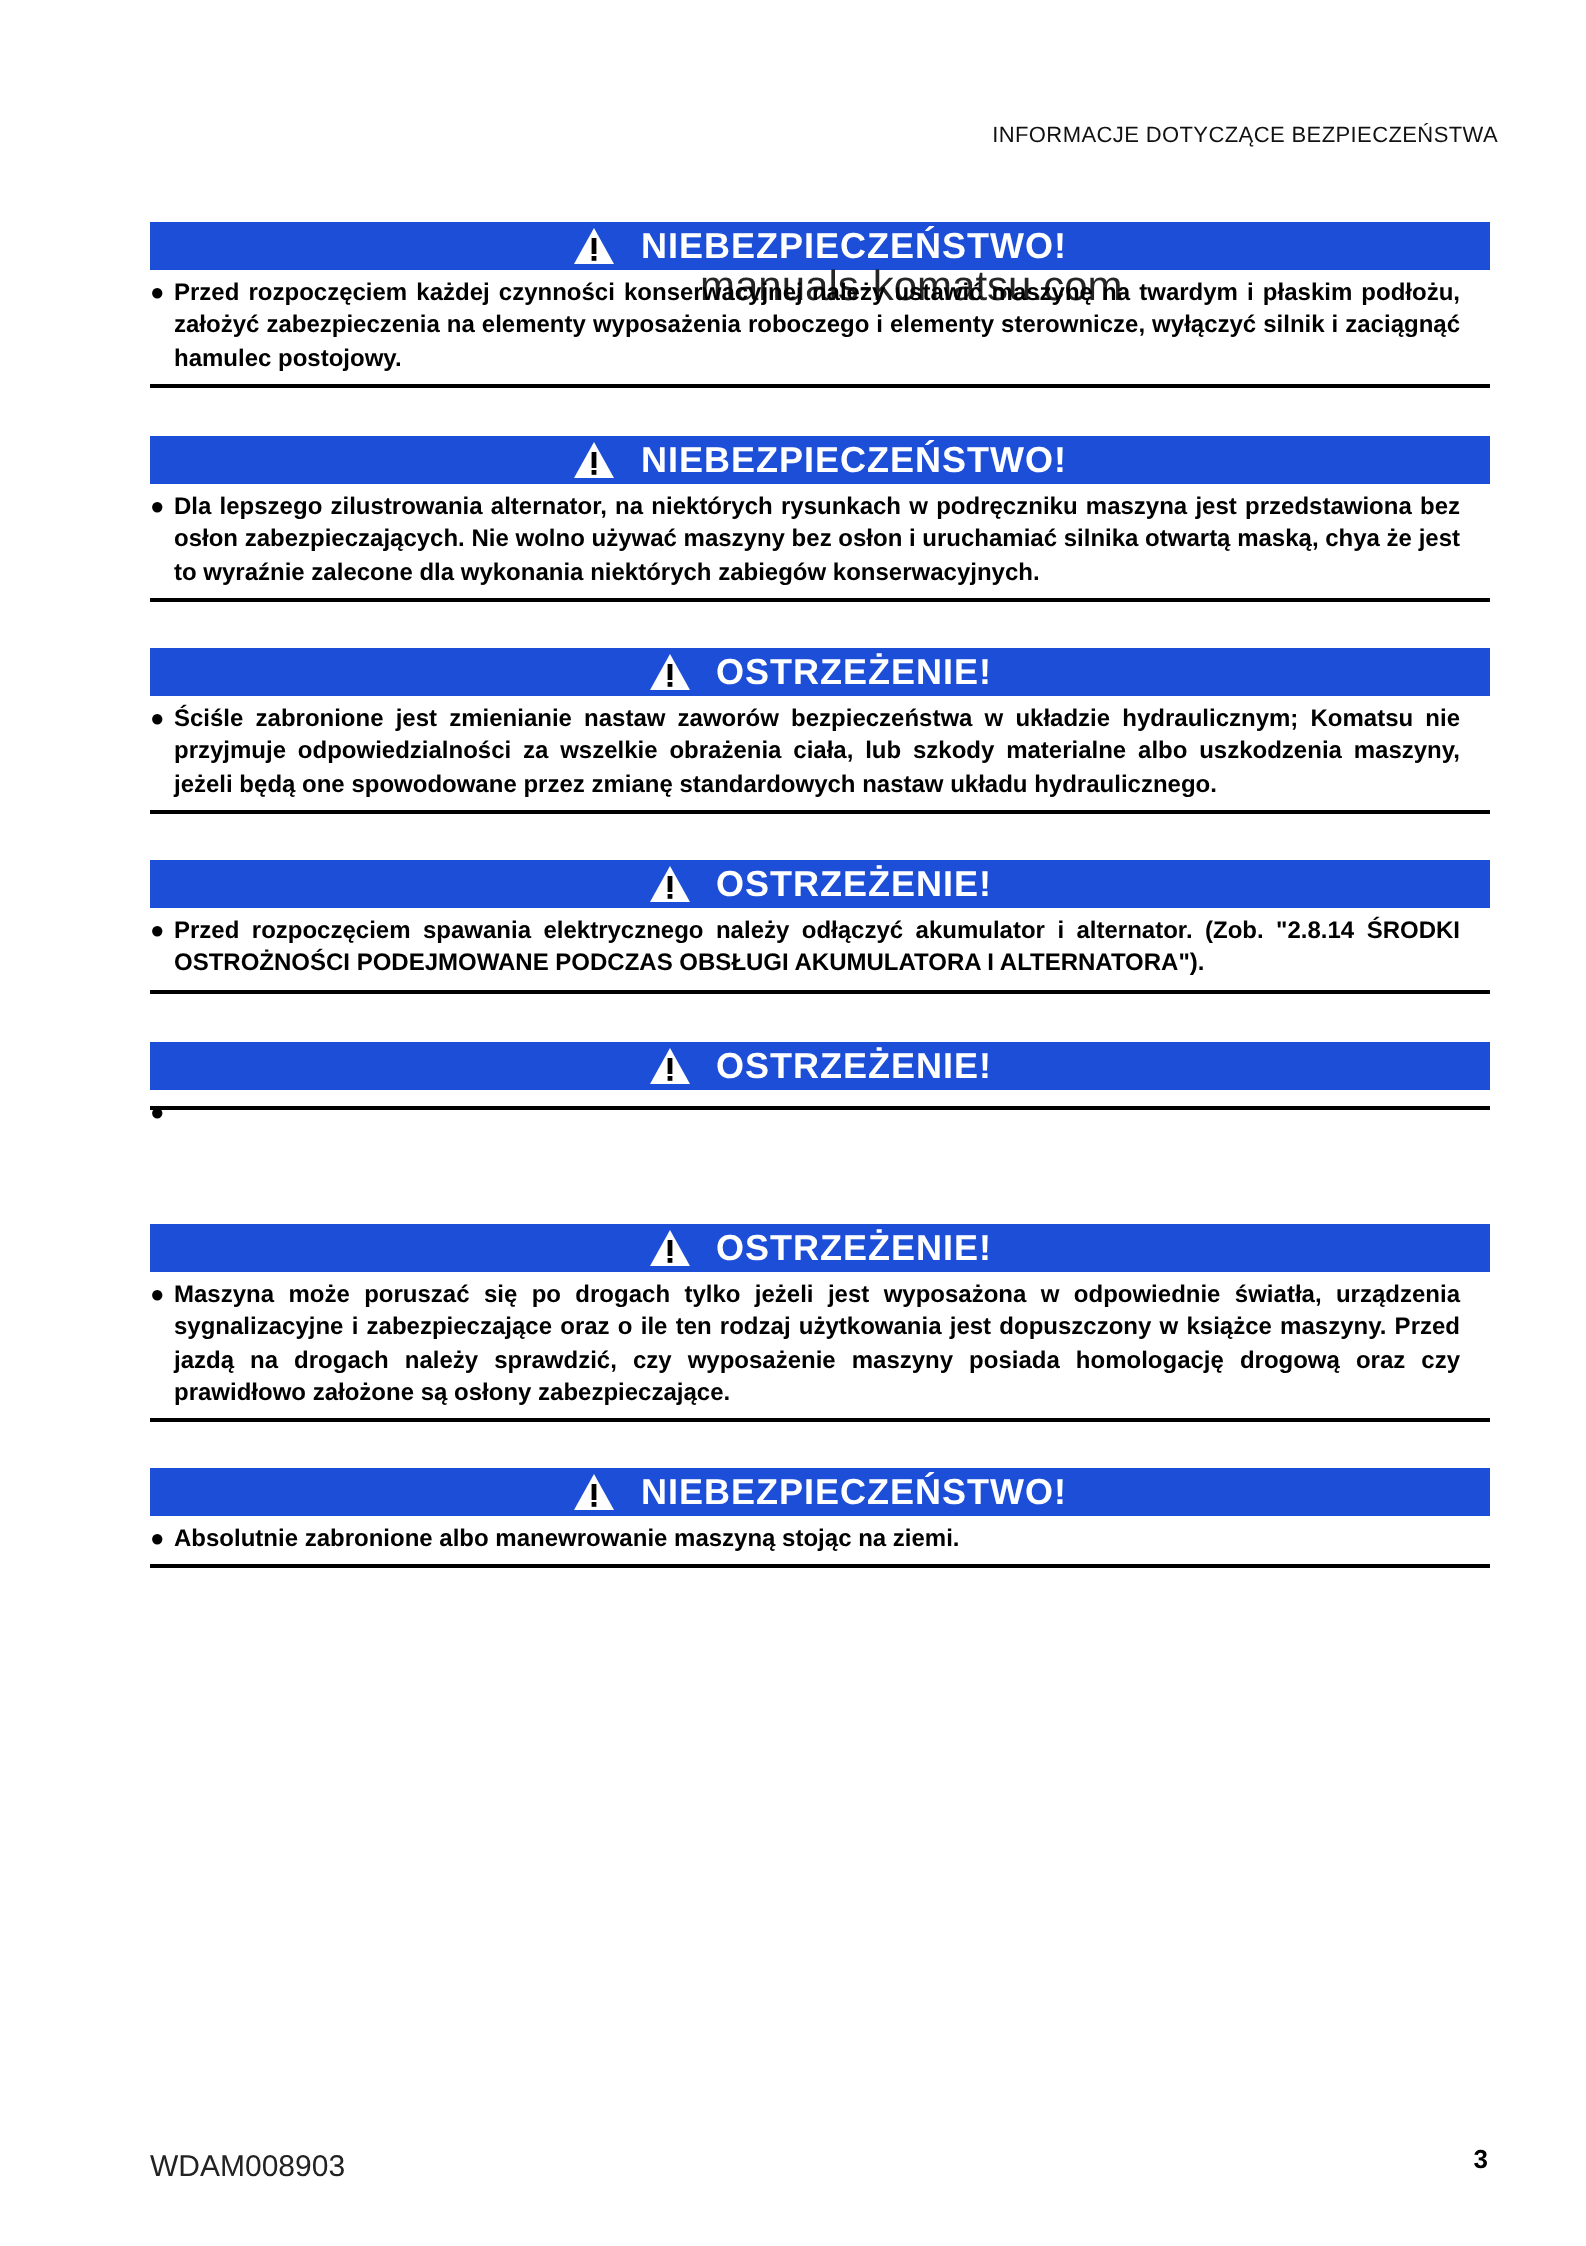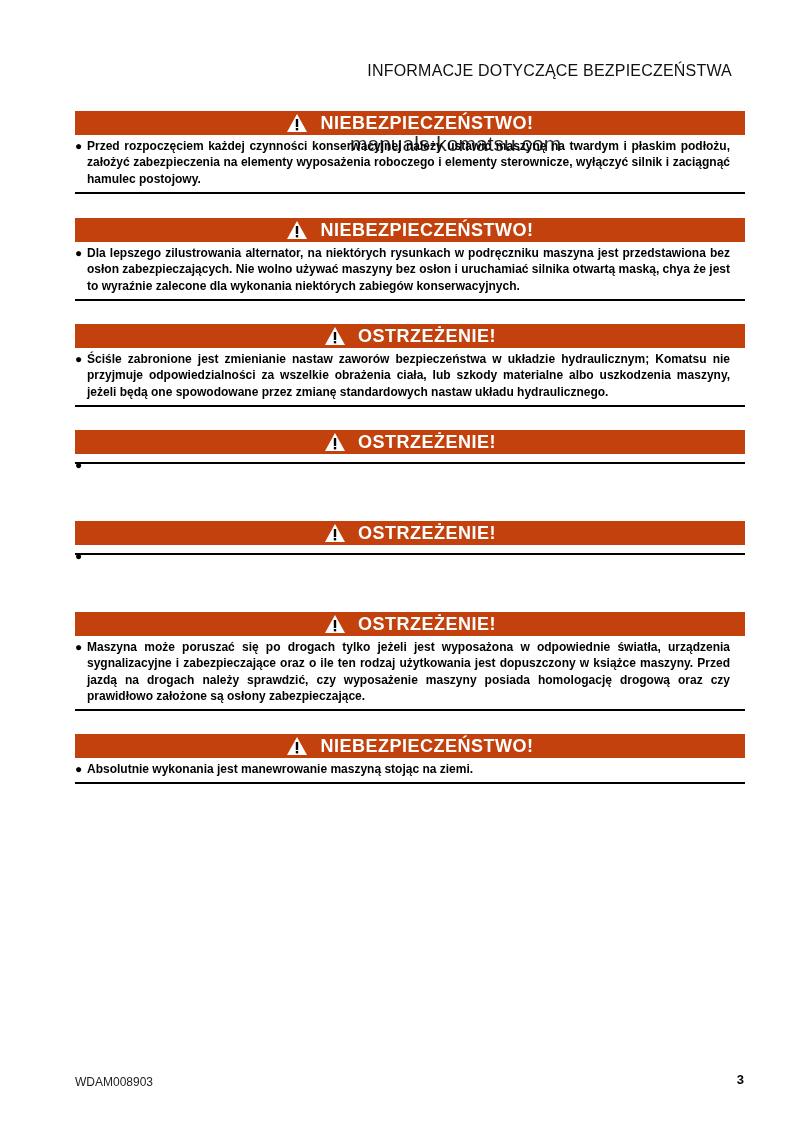--- a/index.html
+++ b/index.html
@@ -1,31 +1,31 @@
 <!DOCTYPE html>
 <html><head>
 <meta charset="utf-8">
 <style>
   html, body { margin:0; padding:0; background:#fff; }
   body { width:793px; height:1123px; position:relative; overflow:hidden;
          font-family:"Liberation Sans", sans-serif; color:#000; }
-  .header-title { position:absolute; top:62px; right:61px; font-size:16px;
+  .header-title { position:absolute; top:62px; right:44px; font-size:11px;
          letter-spacing:0.2px; color:#111; }
   .block { position:absolute; left:75px; width:670px; }
-  .bar { height:24px; background:#c2410c; color:#fff; display:flex; align-items:center;
+  .bar { height:24px; background:#1d4ed8; color:#fff; display:flex; align-items:center;
          justify-content:center; font-weight:bold; font-size:18px; letter-spacing:0.5px; }
   .bar .tri { width:22px; height:20px; margin-right:12px; display:inline-block; }
   .body { padding:3px 0 0 0; font-size:12px; font-weight:bold; line-height:16.3px;
           text-align:justify; position:relative; }
   .body .bullet { position:absolute; left:0; top:3px; font-size:12px; }
   .body p { margin:0 15px 0 12px; }
   .rule { height:2px; background:#000; margin-top:5px; }
   .watermark { position:absolute; left:350px; top:132px; font-size:21px; color:#000000;
                opacity:0.85; font-family:"Liberation Sans", sans-serif; pointer-events:none;text-align:right; }
-  .footer-code { position:absolute; left:75px; top:1075px; font-size:12px; color:#222; }
+  .footer-code { position:absolute; left:75px; top:1075px; font-size:15px; color:#222; }
   .footer-page { position:absolute; right:49px; top:1072px; font-size:13px; font-weight:bold; }
 </style>
 </head>
 <body>
 
 <div class="header-title">INFORMACJE DOTYCZĄCE BEZPIECZEŃSTWA</div>
 
 <div class="block" style="top:111px;">
   <div class="bar">
     <svg class="tri" viewBox="0 0 22 20">
@@ -78,20 +78,21 @@
   <div class="bar">
     <svg class="tri" viewBox="0 0 22 20">
         <polygon points="11,1 21,19 1,19" fill="#fff"></polygon>
         <rect x="9.8" y="6" width="2.4" height="8" fill="#000"></rect>
         <rect x="9.8" y="15" width="2.4" height="2.4" fill="#000"></rect>
       </svg>
     <span>OSTRZEŻENIE!</span>
   </div>
   <div class="body">
       <span class="bullet">●</span>
+    <p>Przed rozpoczęciem spawania elektrycznego należy odłączyć akumulator i alternator. (Zob. "2.8.14 ŚRODKI OSTROŻNOŚCI PODEJMOWANE PODCZAS OBSŁUGI AKUMULATORA I ALTERNATORA").</p>
     </div>
   <div class="rule"></div>
 </div>
 
 <div class="block" style="top:521px;">
   <div class="bar">
     <svg class="tri" viewBox="0 0 22 20">
         <polygon points="11,1 21,19 1,19" fill="#fff"></polygon>
         <rect x="9.8" y="6" width="2.4" height="8" fill="#000"></rect>
         <rect x="9.8" y="15" width="2.4" height="2.4" fill="#000"></rect>
@@ -124,21 +125,21 @@
   <div class="bar">
     <svg class="tri" viewBox="0 0 22 20">
         <polygon points="11,1 21,19 1,19" fill="#fff"></polygon>
         <rect x="9.8" y="6" width="2.4" height="8" fill="#000"></rect>
         <rect x="9.8" y="15" width="2.4" height="2.4" fill="#000"></rect>
       </svg>
     <span>NIEBEZPIECZEŃSTWO!</span>
   </div>
   <div class="body" style="text-align:left;">
       <span class="bullet">●</span>
-    <p>Absolutnie wykonania jest manewrowanie maszyną stojąc na ziemi.</p>
+    <p>Absolutnie zabronione albo manewrowanie maszyną stojąc na ziemi.</p>
     </div>
   <div class="rule"></div>
 </div>
 
 <div class="watermark">manuals-komatsu.com</div>
 
 <div class="footer-code">WDAM008903</div>
 <div class="footer-page">3</div>
 
 </body></html>

